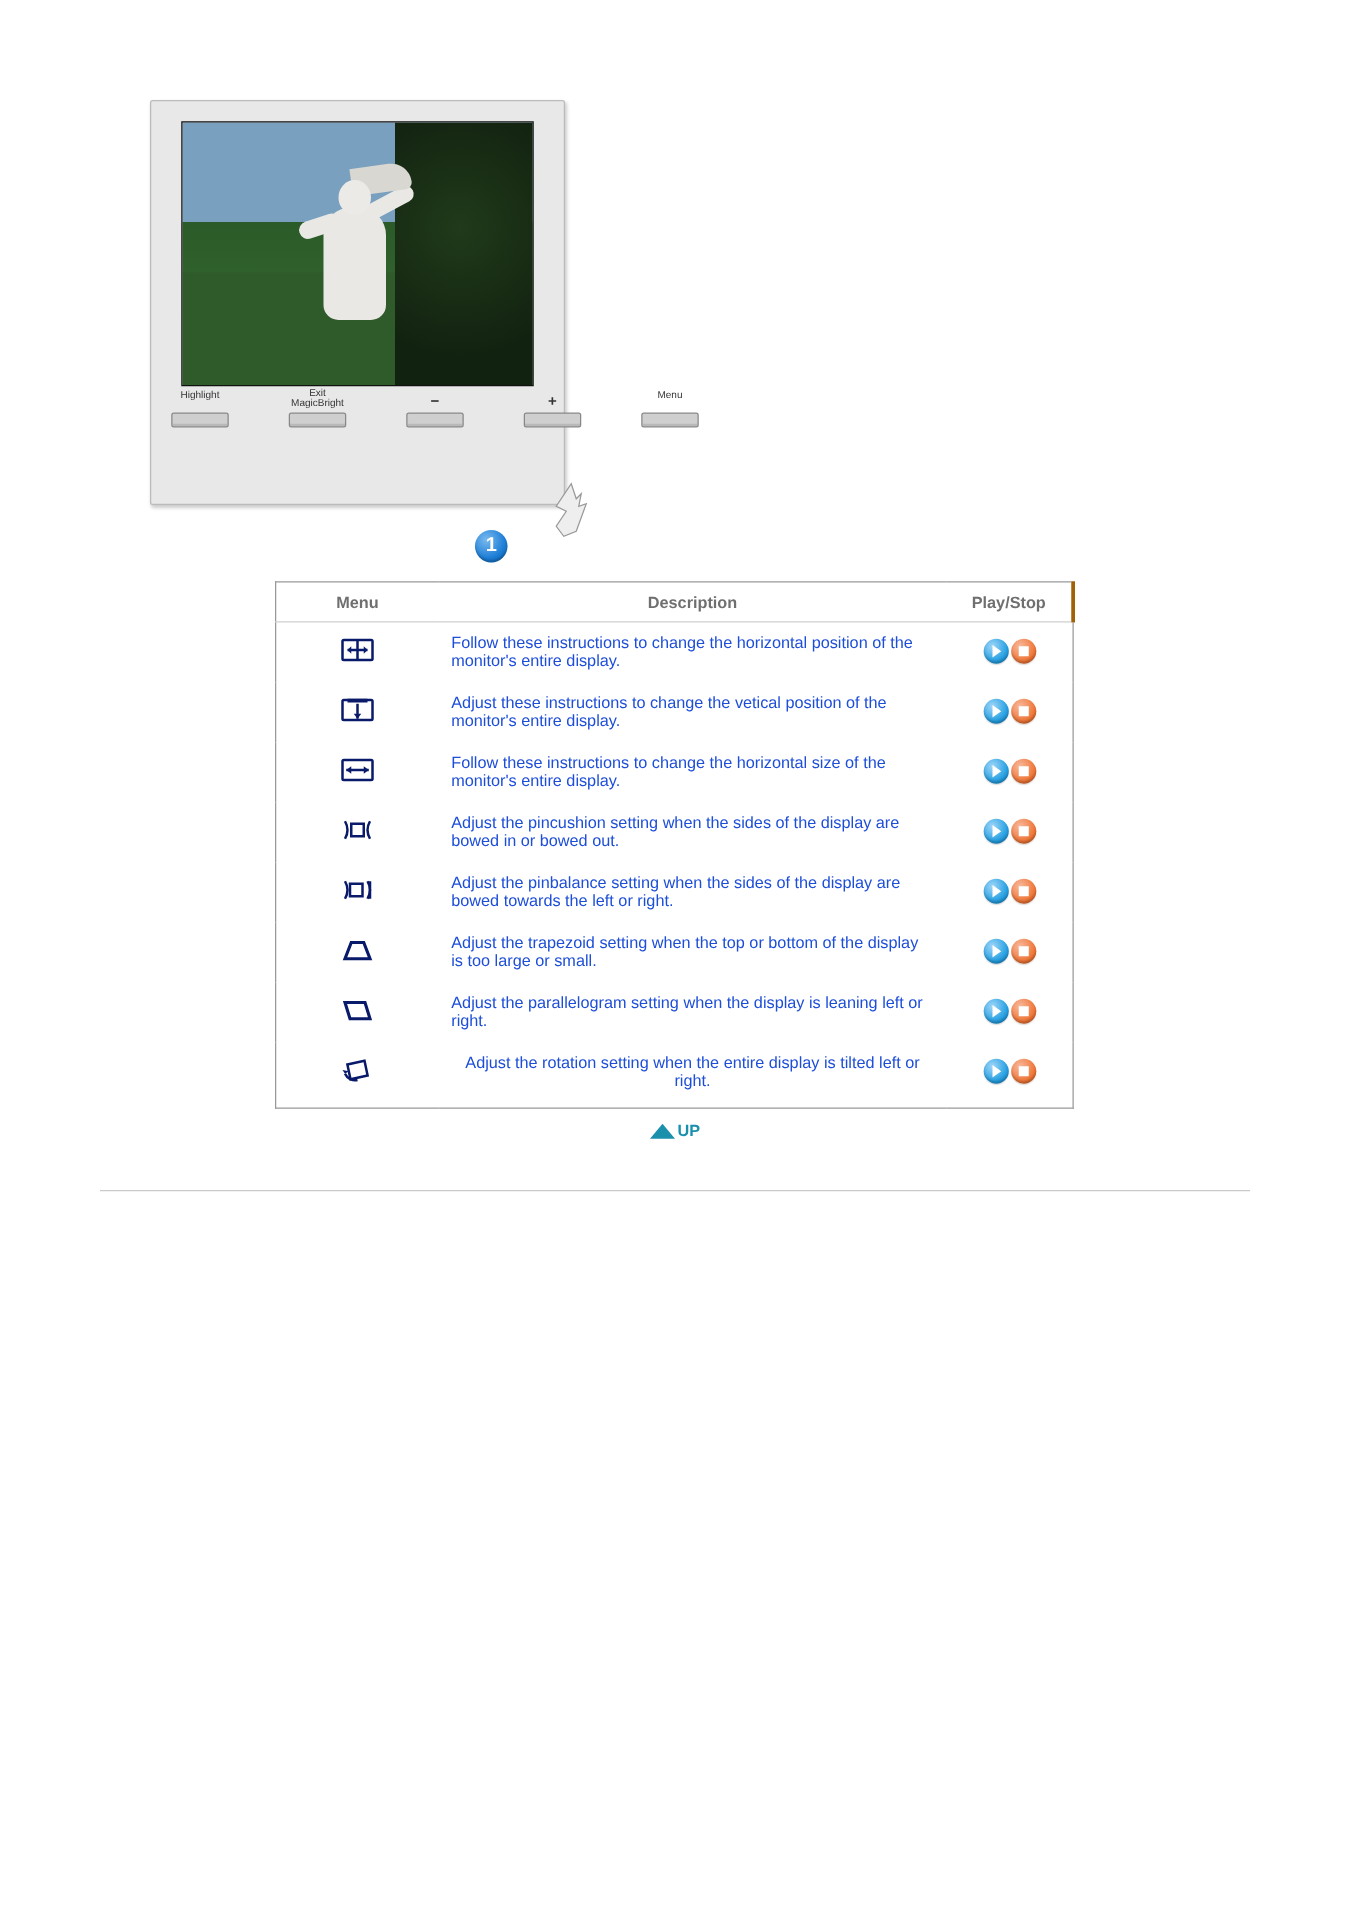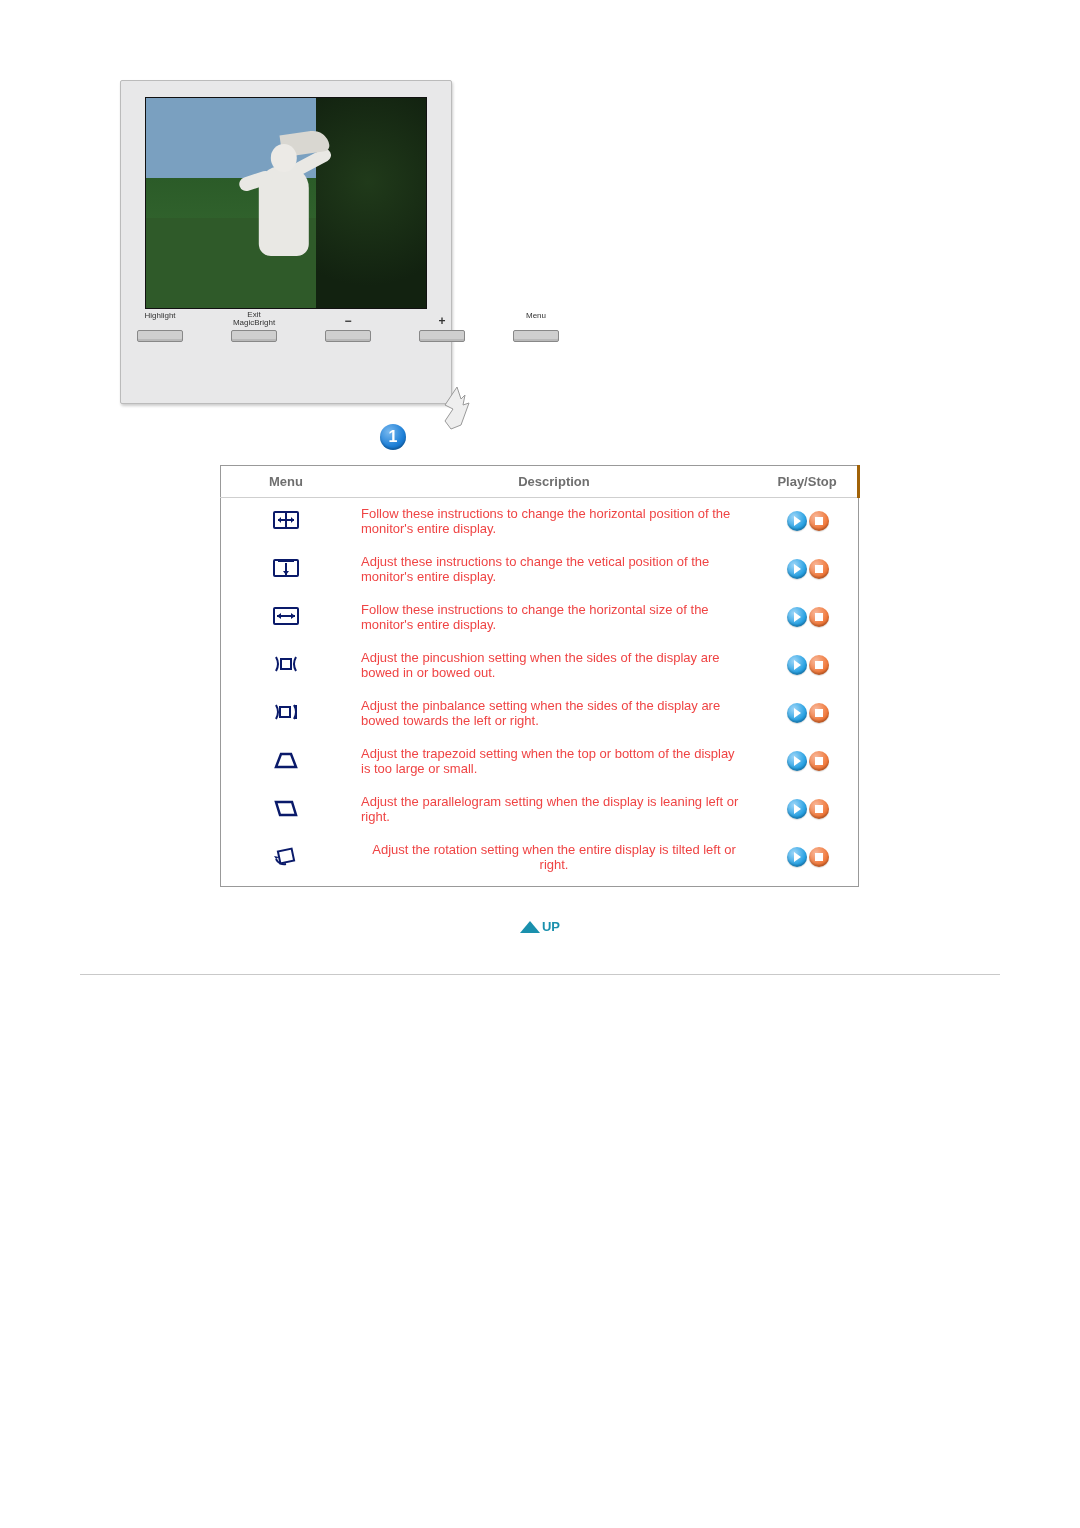--- a/index.html
+++ b/index.html
@@ -88,41 +88,41 @@
     border-collapse: collapse;
   }
   table.menu > thead th {
     color:#6f6f6f; font-weight:bold; font-size:13px;
     border-top:1px solid #999;
     border-bottom:1px solid #cfcfcf;
     padding: 8px 10px;
   }
   table.menu > thead th.menu-col { border-left:1px solid #999; width:110px; }
   table.menu > thead th.ps-col   { border-right:3px solid #a16207; width:80px; white-space:nowrap;}
-  table.menu > tbody td { padding: 8px 10px 10px 10px; vertical-align:middle; font-size:13px; color:#ef4444; }
+  table.menu > tbody td { padding: 8px 10px 10px 10px; vertical-align:middle; font-size:13px; color:#1d4ed8; }
   table.menu > tbody td.icon-col { border-left:1px solid #999; text-align:center; }
   table.menu > tbody td.ps-col   { border-right:1px solid #999; text-align:center; white-space:nowrap;}
   table.menu > tbody tr:last-child td { border-bottom:1px solid #999; padding-bottom:14px;text-align:center;}
   .menu-icon svg { width:28px; height:22px; }
   .play-btn, .stop-btn {
     display:inline-block; width:20px; height:20px; border-radius:50%;
     vertical-align:middle; margin:0 1px;
     box-shadow: inset 0 -2px 2px rgba(0,0,0,0.2), 0 1px 1px rgba(0,0,0,0.15);
     position:relative;
   }
   .play-btn { background: radial-gradient(circle at 35% 30%, #9fd6f8, #2aa2e3 60%, #0d78b9 100%); }
   .play-btn::after {
     content:""; position:absolute; left:7px; top:5px;
     border-left:7px solid #fff; border-top:5px solid transparent; border-bottom:5px solid transparent;
   }
   .stop-btn { background: radial-gradient(circle at 35% 30%, #f8b89b, #f07a3d 60%, #c94f10 100%); }
   .stop-btn::after {
     content:""; position:absolute; left:6px; top:6px; width:8px; height:8px; background:#fff;
   }
-  .up-link { display:flex; justify-content:center; margin-top:32px; }
+  .up-link { display:flex; justify-content:center; margin-top:10px; }
   .up-badge { display:flex; align-items:center; gap:2px; color:#1a90ad; font-weight:bold; font-size:13px;}
   .up-arrow { width:0; height:0; border-left:10px solid transparent; border-right:10px solid transparent;
     border-bottom:12px solid #1a90ad; display:inline-block; }
   hr.sep { margin-top:40px; border:none; border-top:1px solid #c9c9c9; }
 </style>
 </head>
 <body>
 
 <div class="page">
 

